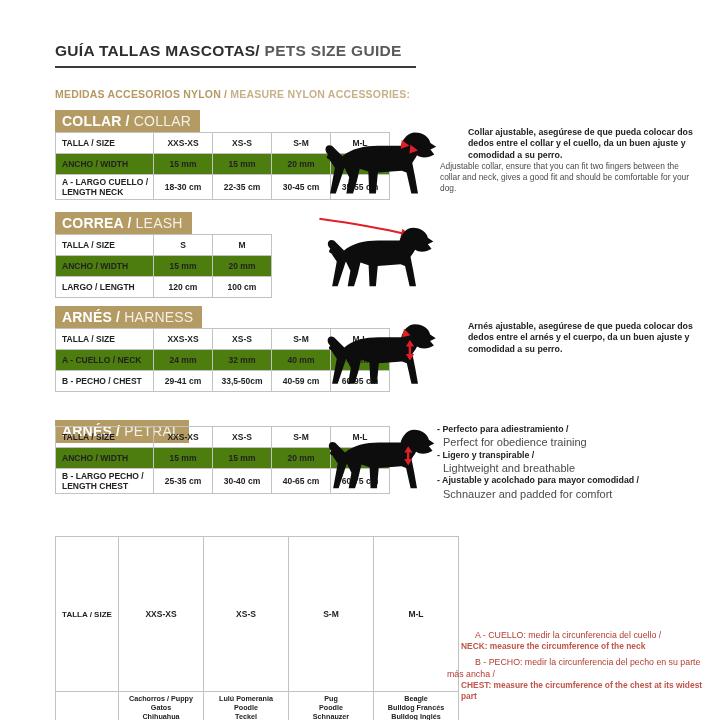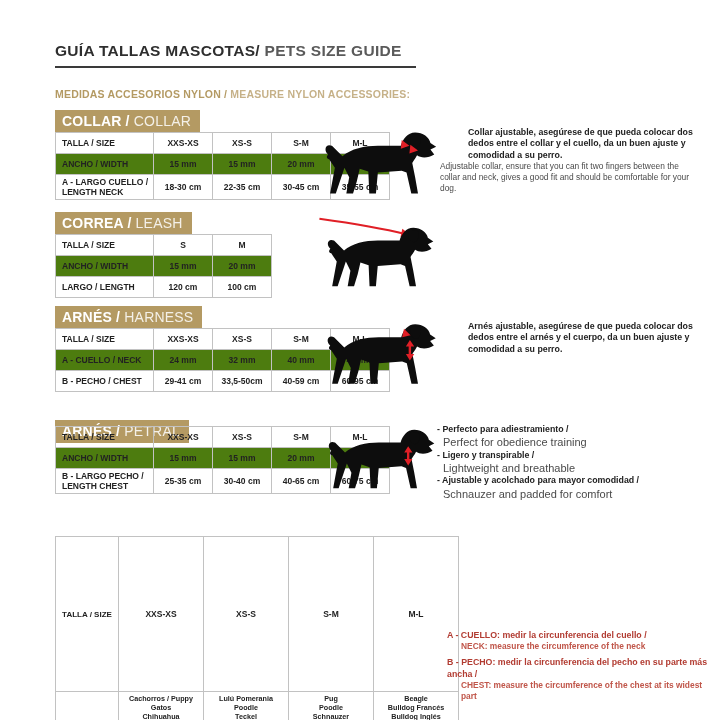--- a/index.html
+++ b/index.html
@@ -43,21 +43,21 @@
                   font-weight:bold;color:#222;padding:2px;}
   table.breeds td.hd{height:16px;vertical-align:middle;}
   table.breeds td.rowlbl{vertical-align:middle;width:58px;font-size:8px;}
   table.breeds td.col{width:80px;height:150px;}
   .cellflex{display:flex;flex-direction:column;justify-content:space-between;
             align-items:center;height:150px;}
   .breed-list{font-size:7.2px;line-height:1.28;font-weight:bold;color:#222;}
 
   
   .notes{width:262px;font-size:8.8px;line-height:1.3;color:#b23c32;}
-  .note .es{font-weight:bold;}
+  .note .es{font-weight:normal;margin-left:28px;}
   .note .en{font-weight:bold;color:#c0564a;font-size:8.4px;padding-left:14px;display:block;}
   .note{margin-bottom:5px;}
 
   svg .ink{fill:#0d0d0d;}
   svg .red{fill:#e01f26;}
   svg .redline{stroke:#e01f26;stroke-width:2.4;fill:none;}
 </style>
 </head>
 <body>
 

